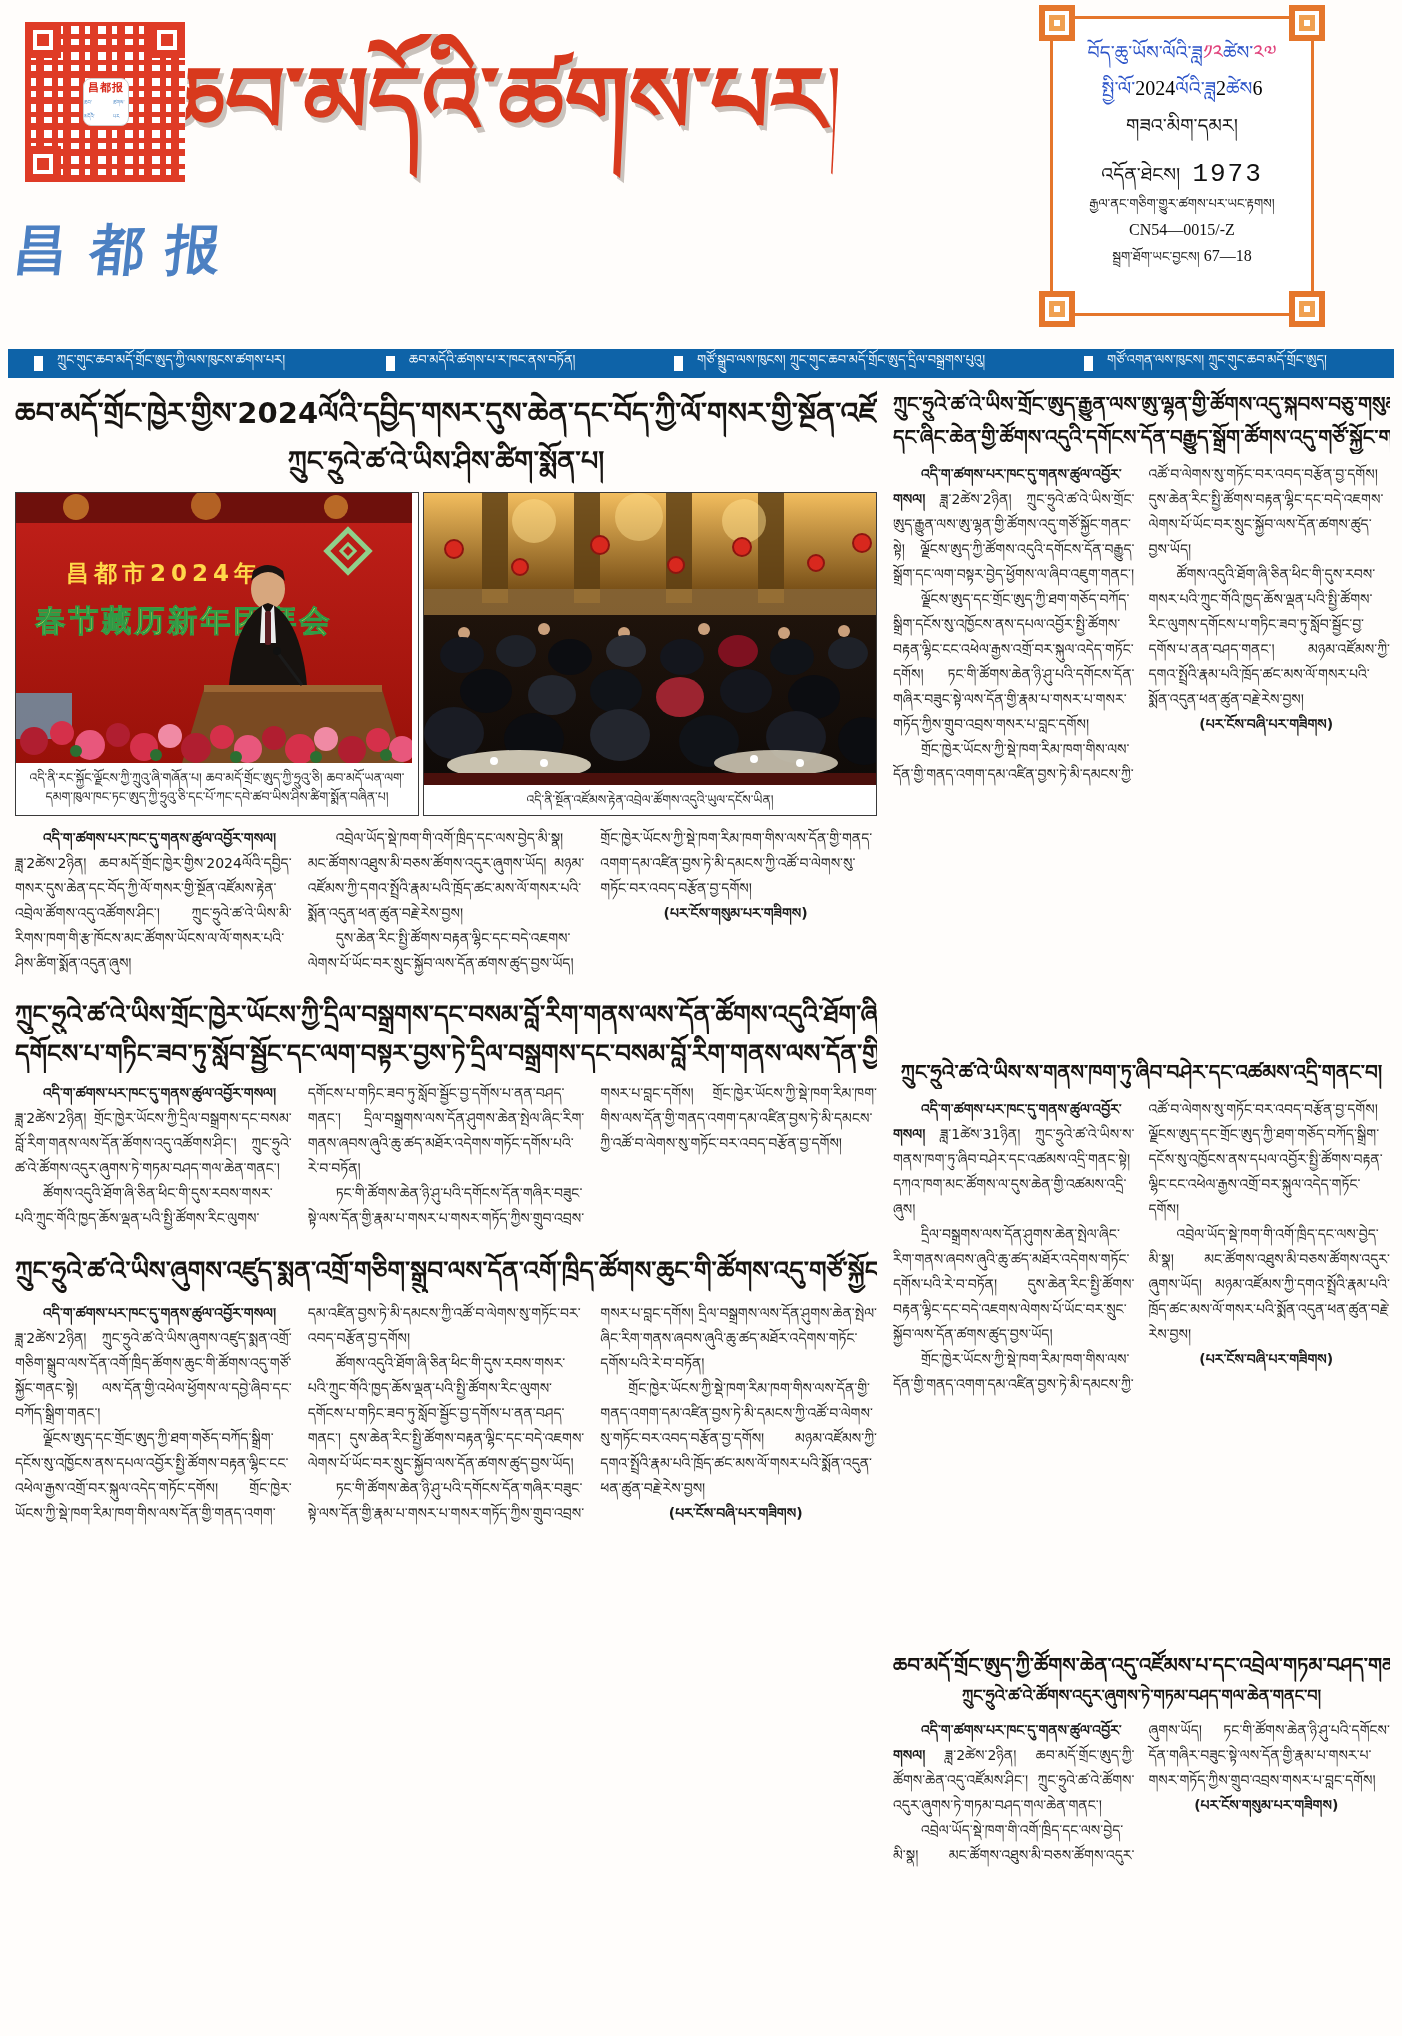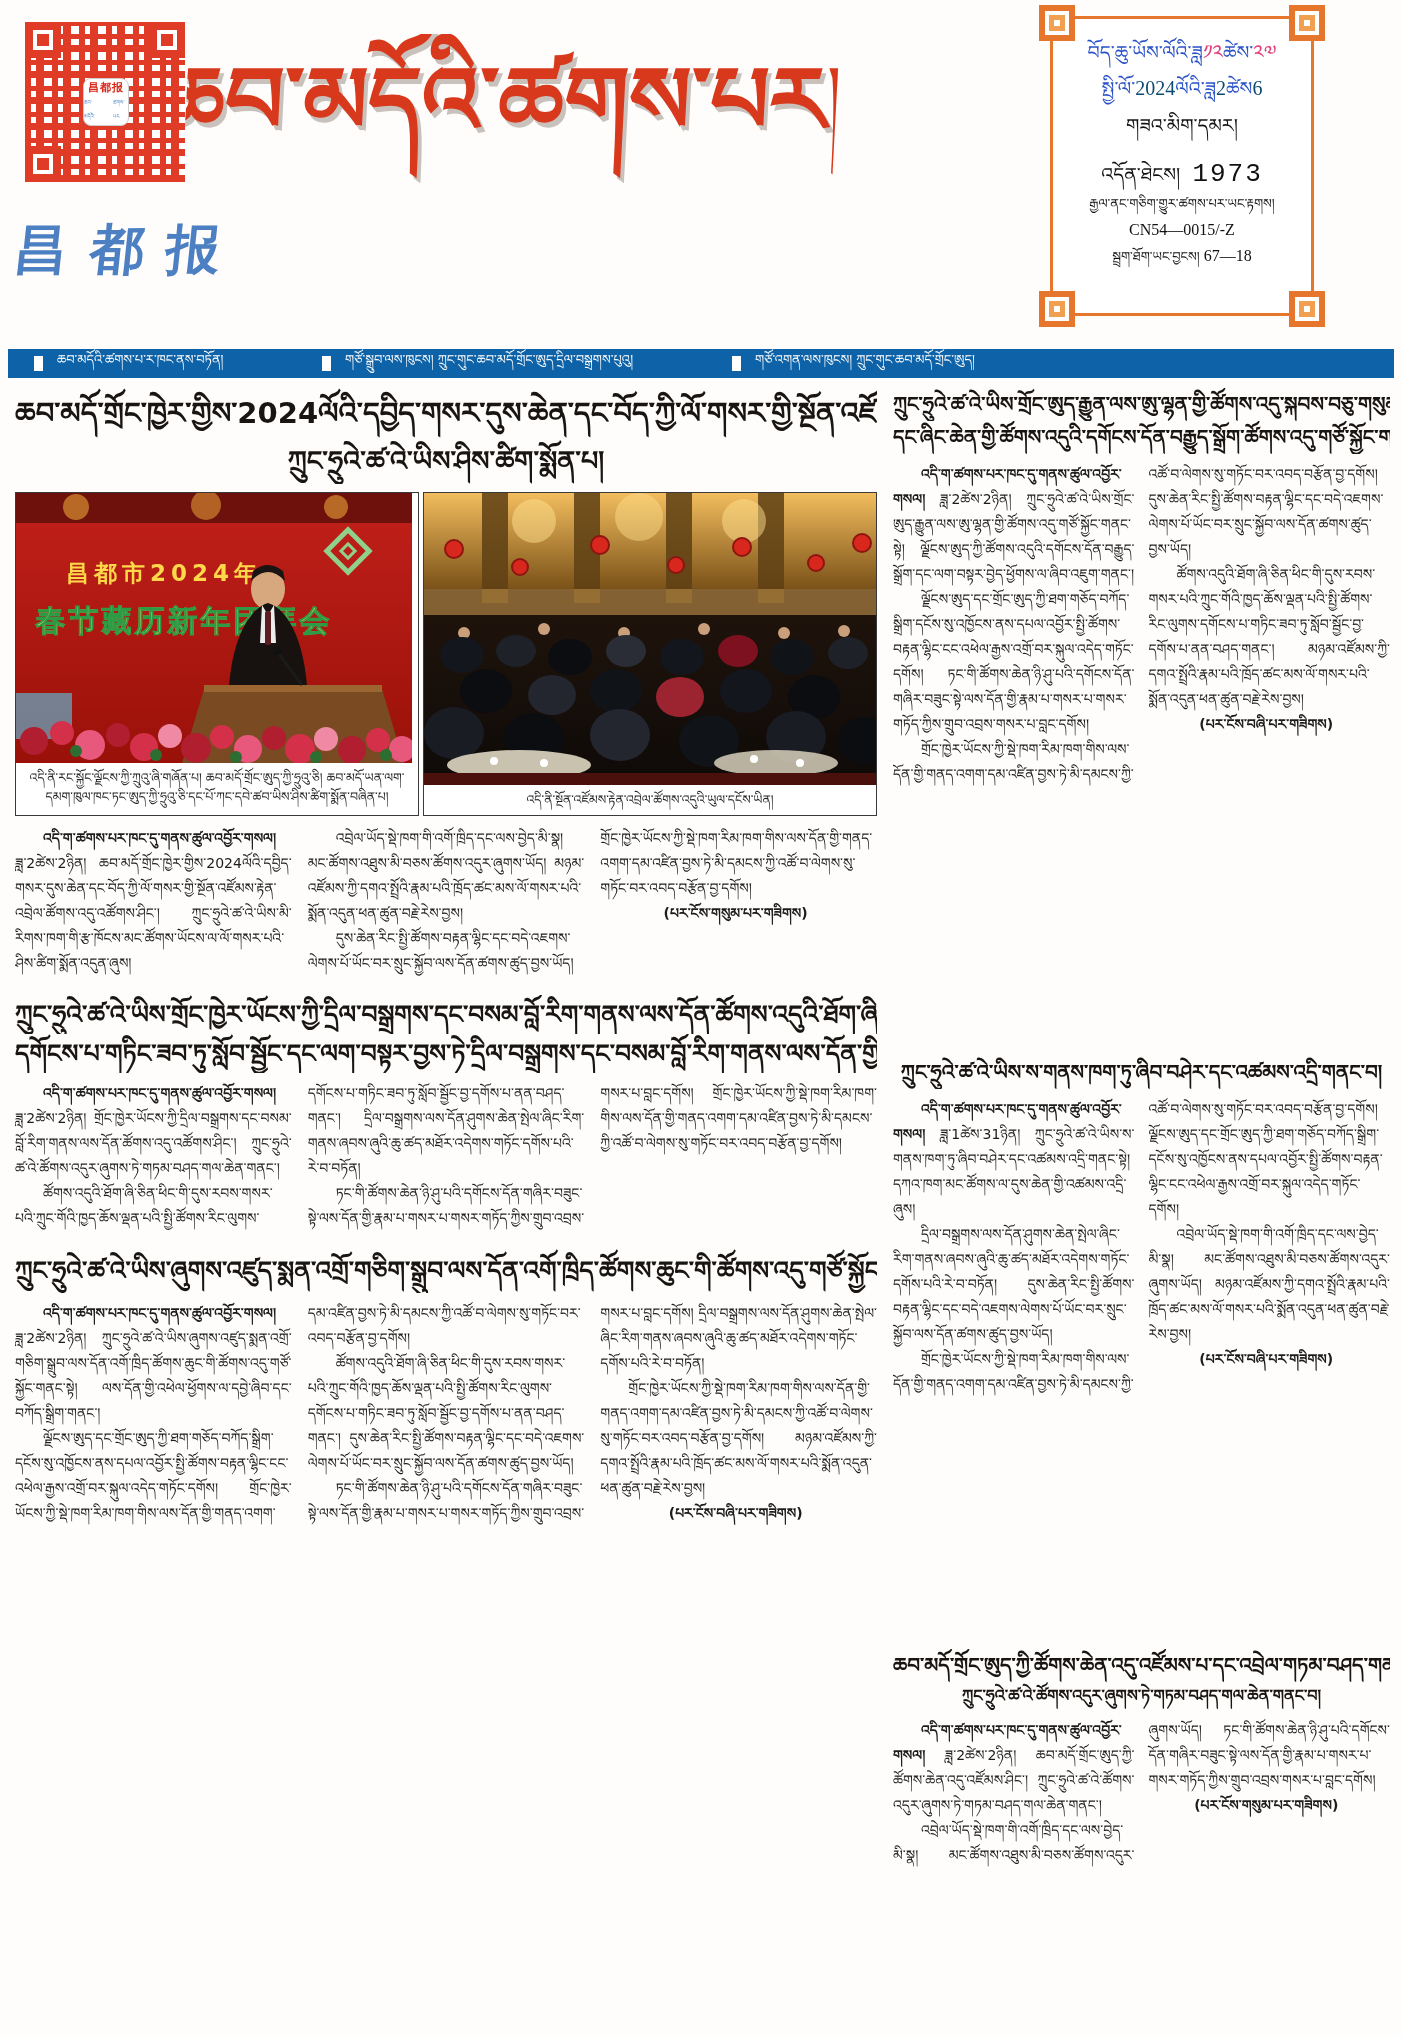--- a/index.html
+++ b/index.html
@@ -29,21 +29,21 @@
 
   .infobox { position:absolute; left:1050px; top:16px; width:264px; height:300px; border:3px solid #e5762b; background:#fff; padding-top:16px; text-align:center; }
   .knot { position:absolute; width:36px; height:36px; background:#fff; }
   .knot::before { content:""; position:absolute; inset:0; border:6px solid #e5762b; }
   .knot::after  { content:""; position:absolute; inset:10px; border:5px solid #f0a050; }
   .k-tl { left:-14px; top:-14px; } .k-tr { right:-14px; top:-14px; }
   .k-bl { left:-14px; bottom:-14px; } .k-br { right:-14px; bottom:-14px; }
   .ib-line { line-height:34px; white-space:nowrap; overflow:hidden; }
   .ib-blue { color:#2a52c8; font-size:19px; }
   .ib-pink { color:#e0407a; font-size:20px; font-family:"Liberation Serif", serif; }
-  .ib-red  { color:#0c4a6e; font-size:20px; font-family:"Liberation Serif", serif; }
+  .ib-red  { color:#000000; font-size:20px; font-family:"Liberation Serif", serif; }
   .ib-black { color:#111; font-size:19px; line-height:36px; }
   .ib-issue { margin-top:14px; font-size:19px; color:#111; line-height:34px; }
   .ib-issue .num { font-family:Liberation Mono, monospace; font-size:26px; letter-spacing:2px; }
   .ib-small { font-size:13px; color:#111; line-height:26px; }
   .ib-serif { font-family:"Liberation Serif", serif; font-size:16px; color:#111; line-height:26px; }
 
   
   .bluebar { position:absolute; left:8px; top:349px; width:1386px; height:29px; background:#0e63a8;
         display:flex; align-items:center; color:#fff; font-size:13px; }
   .bar-item { display:flex; align-items:center; white-space:nowrap; overflow:hidden; }
@@ -112,20 +112,24 @@
     <div class="ib-line"><span class="ib-blue">བོད་ཆུ་ཡོས་ལོའི་ཟླ</span><span class="ib-pink">༡༢</span><span class="ib-blue">ཚེས་</span><span class="ib-pink">༢༧</span></div>
     <div class="ib-line"><span class="ib-blue">སྤྱི་ལོ་</span><span class="ib-red">2024</span><span class="ib-blue">ལོའི་ཟླ</span><span class="ib-red">2</span><span class="ib-blue">ཚེས</span><span class="ib-red">6</span></div>
     <div class="ib-black">གཟའ་མིག་དམར།</div>
     <div class="ib-issue"><span>འདོན་ཐེངས།</span>&nbsp;&nbsp;<span class="num">1973</span></div>
     <div class="ib-small">རྒྱལ་ནང་གཅིག་གྱུར་ཚགས་པར་ཡང་རྟགས།</div>
     <div class="ib-serif">CN54—0015/-Z</div>
     <div class="ib-small"><span>སྦྲག་ཐོག་ཡང་བྱངས།</span> <span class="ib-serif">67—18</span></div>
   </div>
 
   <div class="bluebar">
+    <div class="bar-item bi-1">
+        <span class="sq"></span>
+        <span>ཀྲུང་གུང་ཆབ་མདོ་གྲོང་ཨུད་ཀྱི་ལས་ཁུངས་ཚགས་པར།</span>
+      </div>
     <div class="bar-item bi-2">
         <span class="sq"></span>
         <span>ཆབ་མདོའི་ཚགས་པ་ར་ཁང་ནས་བཏོན།</span>
       </div>
     <div class="bar-item bi-4">
         <span class="sq"></span>
         <span>གཙོ་སྒྲུབ་ལས་ཁུངས། ཀྲུང་གུང་ཆབ་མདོ་གྲོང་ཨུད་དྲིལ་བསྒྲགས་པུའུ།</span>
       </div>
     <div class="bar-item bi-3">
         <span class="sq"></span>

